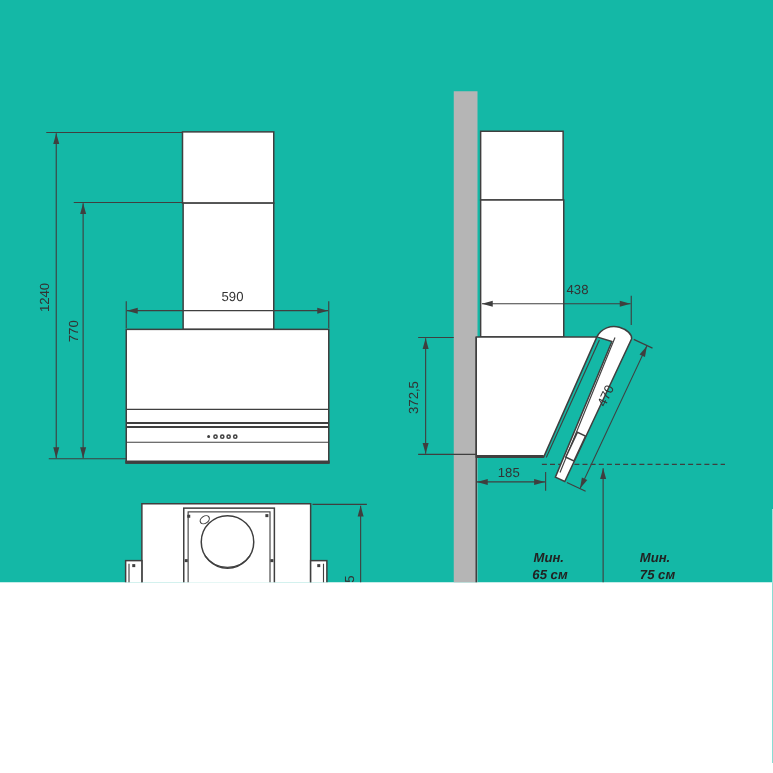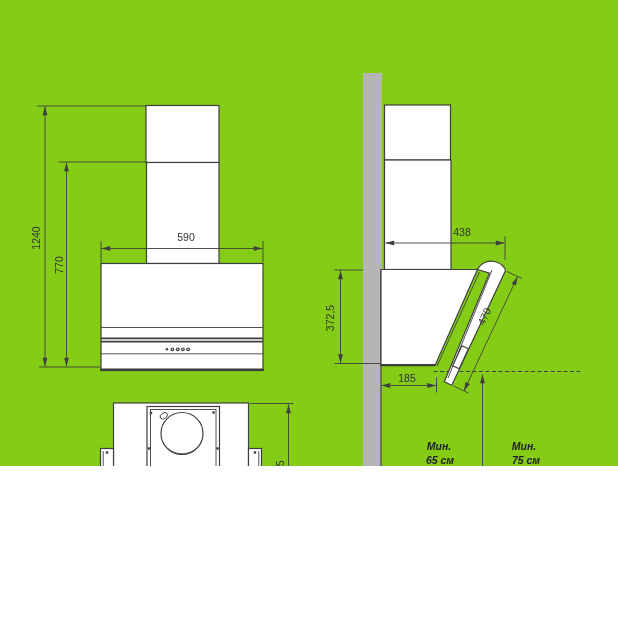--- a/index.html
+++ b/index.html
@@ -1,16 +1,16 @@
 <!DOCTYPE html>
 <html><head>
 <meta charset="utf-8">
 <style>
   html,body{margin:0;padding:0;background:#ffffff;}
-  .stage{position:relative;width:618px;height:466px;background:#84cc16;overflow:hidden;}
+  .stage{position:relative;width:618px;height:466px;background:#14b8a6;overflow:hidden;}
   .ln{stroke:#3f3f3f;stroke-width:1.2;fill:none;stroke-linecap:butt;}
   .thin{stroke-width:0.9;}
   .thk{stroke-width:2.3;}
   .band{stroke-width:1.7;}
   .wht{fill:#ffffff;}
   .wall{fill:#b5b5b5;stroke:none;}
   .scr{fill:#3f3f3f;stroke:none;}
   .icon{fill:#1d1d1d;stroke:none;}
   .dim{font:10.5px "Liberation Sans", sans-serif;fill:#333333;text-anchor:middle;}
   .lbl{font:italic bold 10.5px "Liberation Sans", sans-serif;fill:#222222;text-anchor:middle;}

